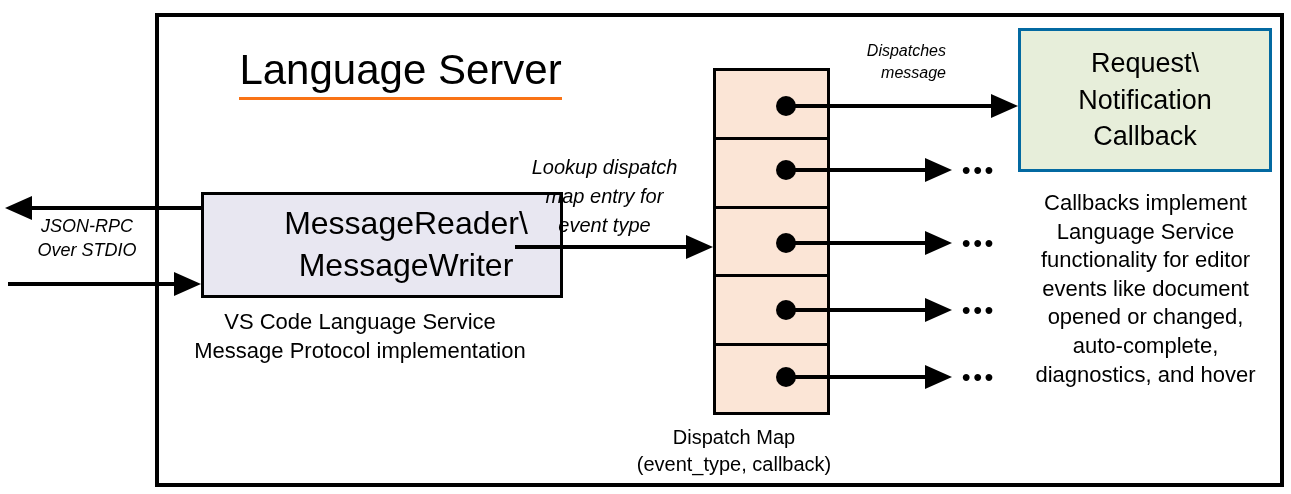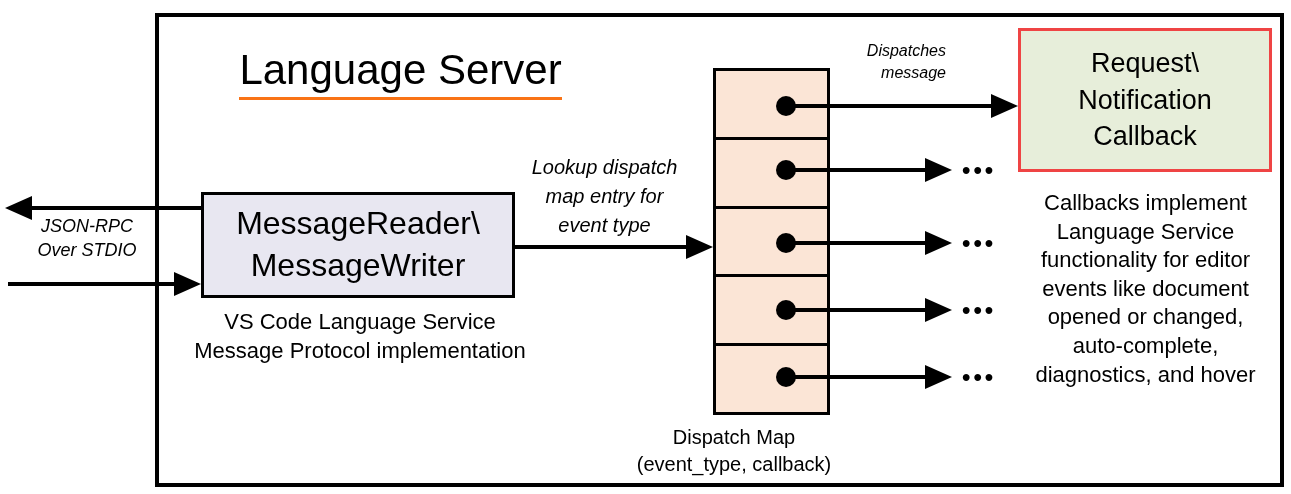--- a/index.html
+++ b/index.html
@@ -9,34 +9,34 @@
   .ml{white-space:pre-line;text-align:center;}
   .italic{font-style:italic;}
 
   .outer-box{left:155px;top:13px;width:1121px;height:466px;border:4px solid #000;background:#fff;}
 
   .title-wrap{left:228px;top:46px;width:345px;text-align:center;}
   .title-wrap span{display:inline-block;font-size:42px;border-bottom:3px solid #f97316;padding-bottom:3px;}
 
   .reader-box{left:201px;top:192px;width:308px;height:100px;border:3px solid #000;
               background:#e8e7f1;display:flex;align-items:center;justify-content:center;
-              font-size:32px;line-height:1.3;}
+              font-size:32px;line-height:1.3;padding-left:48px;}
   .reader-caption{left:180px;top:307px;width:360px;font-size:22px;line-height:1.32;}
 
   .io-label{left:22px;top:214px;width:130px;font-size:18px;line-height:1.35;}
   .lookup-label{left:512px;top:153px;width:185px;font-size:20px;line-height:1.45;}
   .dispatches-label{left:796px;top:40px;width:150px;font-size:16px;line-height:1.4;text-align:right;}
 
   .dispatch-col{left:713px;top:68px;width:111px;height:341px;border:3px solid #000;
                 background:#fbe5d6;display:flex;flex-direction:column;}
   .dispatch-cell{flex:1;border-bottom:3px solid #000;}
   .dispatch-cell:last-child{border-bottom:none;}
   .dispatch-label{left:609px;top:424px;width:250px;font-size:20px;line-height:1.35;}
 
-  .callback-box{left:1018px;top:28px;width:248px;height:138px;border:3px solid #ef4444;
+  .callback-box{left:1018px;top:28px;width:248px;height:138px;border:3px solid #0369a1;
                 background:#e7eeda;display:flex;align-items:center;justify-content:center;
                 font-size:27px;line-height:1.35;}
   .callbacks-caption{left:1000px;top:189px;width:291px;font-size:22px;line-height:1.3;}
 
   svg.overlay{position:absolute;left:0;top:0;pointer-events:none;}
   svg.overlay line{stroke:#000;stroke-width:4;}
   svg.overlay polygon,svg.overlay circle{fill:#000;}
   svg.overlay text.ellipsis{font-family:"Liberation Sans",sans-serif;font-size:24px;
                             font-weight:bold;letter-spacing:3px;fill:#000;}
 </style>

